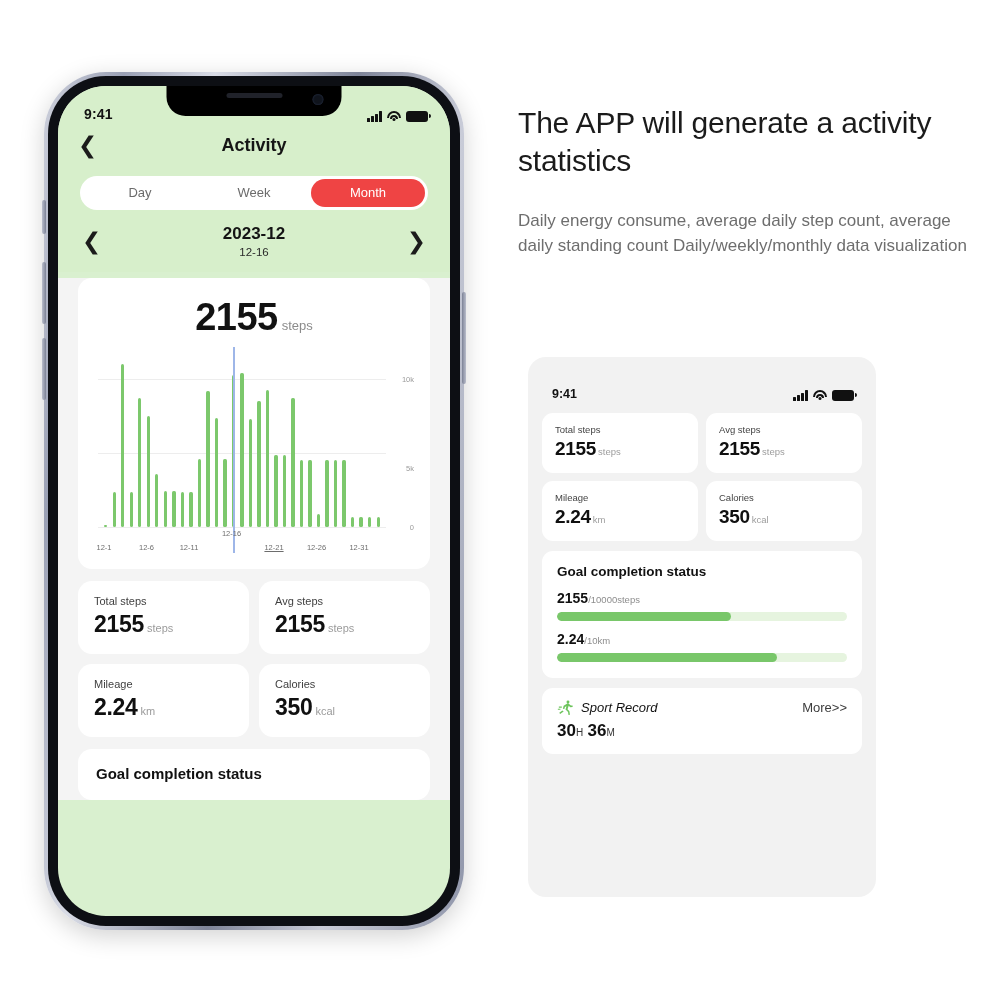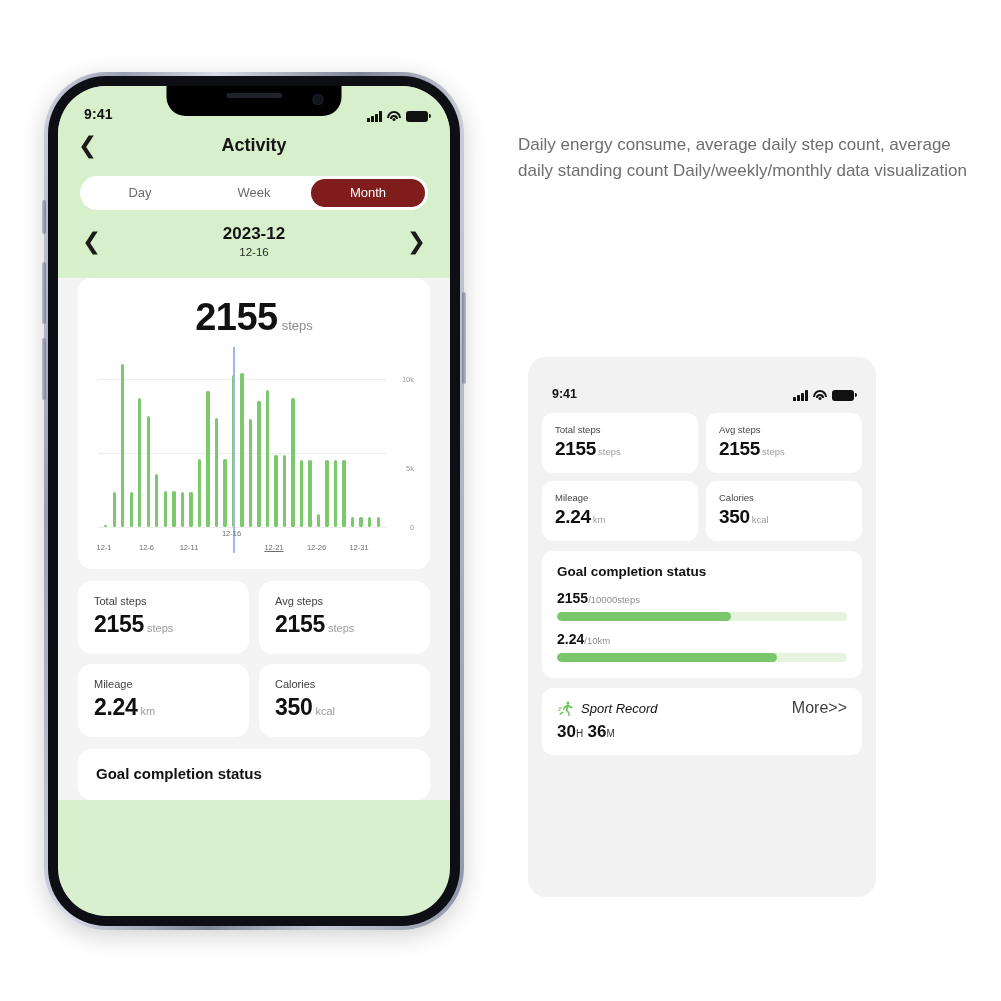--- a/index.html
+++ b/index.html
@@ -69,21 +69,21 @@
 
   .navbar { display:flex; align-items:center; padding: 4px 20px 2px; position: relative; height: 40px; }
   .chev { font-size: 23px; color:#1b1b1b; line-height:1; cursor:pointer; font-weight:300; }
   .nav-title { position:absolute; left:0; right:0; text-align:center; font-size:18px;
      font-weight:600; color:#151515; pointer-events:none; }
 
   .seg { margin: 12px 22px 0; background:#fff; border-radius: 20px; height: 34px;
      display: flex; align-items:center; padding: 3px; }
   .seg-item { flex:1; text-align:center; font-size:13px; color:#6b6b6b;
      line-height: 28px; border-radius: 17px; }
-  .seg-item.active { background:#7f1d1d; color:#fff; font-weight:500; }
+  .seg-item.active { background:#ef4444; color:#fff; font-weight:500; }
 
   .monthrow { display:flex; align-items:center; justify-content:space-between;
      padding: 14px 24px 0; }
   .month-mid { text-align:center; flex:1; }
   .month-main { font-size:17px; font-weight:bold; color:#141414; }
   .month-sub { font-size:11.5px; color:#2b2b2b; margin-top:2px; }
 
   .scr-body { background:#f4f4f4; padding: 0 0 0 0; }
 
   .card { background:#fff; border-radius: 14px; }
@@ -135,21 +135,21 @@
   .p-goal-row:last-child { margin-bottom: 0; }
   .p-goal-text b { font-size: 14px; font-weight:bold; color:#111; }
   .p-goal-text span { font-size: 9.5px; color:#8d8d8d; }
   .p-track { height: 9px; border-radius: 5px; background:#e6f4df; margin-top: 5px; position:relative; overflow:hidden; }
   .p-fill { position:absolute; left:0; top:0; bottom:0; border-radius:5px; background:#79c76a; }
 
   .p-sport { background:#fff; border-radius: 11px; margin-top: 10px; padding: 11px 15px 13px; }
   .p-sport-top { display:flex; align-items:center; justify-content:space-between; }
   .p-sport-left { display:flex; align-items:center; gap: 7px; }
   .p-sport-title { font-size: 13px; color:#111;font-style:italic; }
-  .p-more { font-size: 16px; color:#3d3d3d;padding-left:40px; }
+  .p-more { font-size: 13px; color:#3d3d3d;padding-left:40px; }
   .p-sport-time { margin-top: 5px; }
   .p-sport-time b { font-size: 17px; font-weight:bold; color:#111; }
   .p-sport-time span { font-size: 10px; color:#333; }
 </style>
 </head>
 <body>
 
 <div id="root">
 
   <div id="phone-wrap">
@@ -287,20 +287,21 @@
           </div>
 
         <div class="goal-card">
           <div class="goal-title">Goal completion status</div>
         </div>
       </div>
     </div>
   </div>
 
   <div id="right">
+    <div class="headline">The APP will generate a activity statistics</div>
     <div class="subcopy">Daily energy consume, average daily step count, average daily standing count Daily/weekly/monthly data visualization</div>
   </div>
 
   <div id="panel">
     <div class="p-status">
       <div class="p-time">9:41</div>
       <div class="sb-icons">
         <span class="bars">
             <i></i>
             <i></i>

